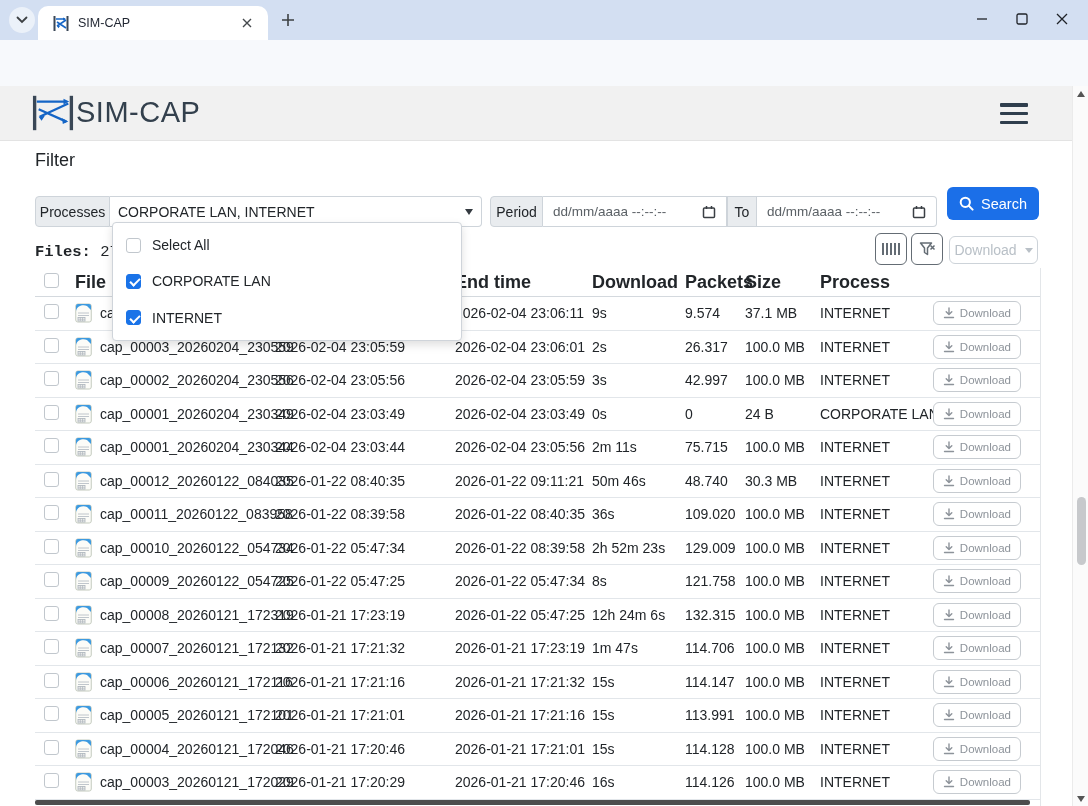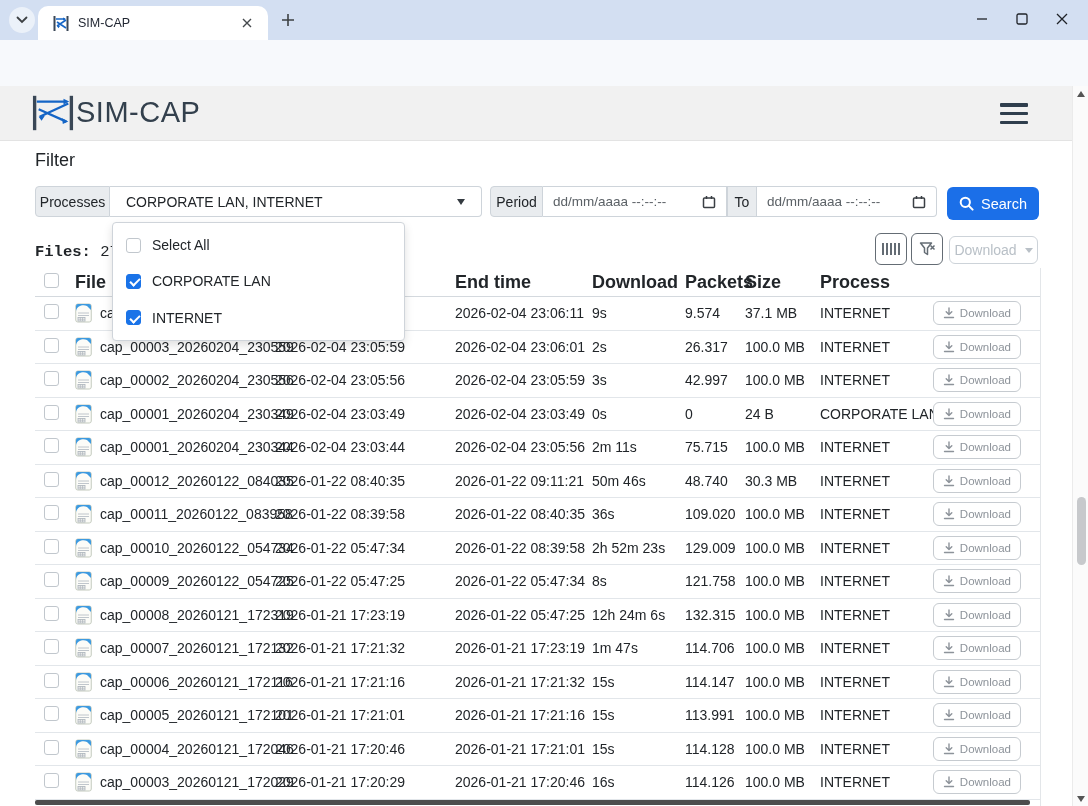--- a/index.html
+++ b/index.html
@@ -32,26 +32,26 @@
           background:radial-gradient(circle at 50% 38%,#caa183 0 30%,#6d5343 55%,#32281f 100%);}
   
   .page{position:absolute;left:0;top:86px;width:1088px;height:720px;background:#fff;overflow:hidden;}
   .appheader{position:absolute;left:0;top:0;width:1088px;height:54px;background:#f1f1f1;border-bottom:1px solid #e3e3e3;}
   .brand{position:absolute;left:76px;top:10px;font-size:29px;font-weight:500;color:#33404d;letter-spacing:.5px;}
   .logo{position:absolute;left:32px;top:9px;}
   .hamburger{position:absolute;left:1000px;top:17px;width:28px;height:21px;display:flex;flex-direction:column;justify-content:space-between;cursor:pointer;}
   .hamburger i{display:block;height:3.5px;background:#2f3e4d;border-radius:1px;}
   .filter-title{position:absolute;left:35px;top:64px;font-size:18px;color:#212529;}
   
-  .fgroup{position:absolute;top:100px;display:flex;height:31px;}
+  .fgroup{position:absolute;top:110px;display:flex;height:31px;}
   .addon{background:#e9ecef;border:1px solid #ced4da;display:flex;align-items:center;justify-content:center;
          font-size:14px;color:#212529;box-sizing:border-box;}
   .addon.first{border-radius:4px 0 0 4px;}
   .select{background:#fff;border:1px solid #ced4da;border-left:none;border-radius:0 4px 4px 0;display:flex;
-          align-items:center;font-size:14px;box-sizing:border-box;padding:0 16px;}
+          align-items:center;font-size:14px;box-sizing:border-box;padding:0 8px;}
   .select .caret{margin-left:auto;width:0;height:0;border-left:4.5px solid transparent;border-right:4.5px solid transparent;
                  border-top:6px solid #343a40;}
   .dinput{background:#fff;border:1px solid #ced4da;border-left:none;display:flex;align-items:center;
           font-size:13.5px;color:#5b6166;box-sizing:border-box;padding:0 10px;}
   .dinput .cal{margin-left:auto;}
   .dinput:last-child{border-radius:0 4px 4px 0;}
   .search-btn{position:absolute;left:947px;top:101px;width:92px;height:33px;background:#1b6fe8;border:none;
               border-radius:6px;color:#fff;font-size:14.5px;font-family:inherit;display:flex;align-items:center;
               justify-content:center;gap:7px;cursor:pointer;}
   
@@ -74,21 +74,21 @@
   .h-file{grid-column:2/4;}
   .cb{display:inline-block;width:15px;height:15px;border:1px solid #c1c7cd;border-radius:3px;background:#fff;
       margin-left:9px;position:relative;box-sizing:border-box;cursor:pointer;}
   .cb.checked{background:#1a73e8;border-color:#1a73e8;}
   .cb.checked::after{content:"";position:absolute;left:4.5px;top:1.5px;width:4px;height:8px;
                      border:solid #fff;border-width:0 2px 2px 0;transform:rotate(45deg);}
   .dl-btn{justify-self:end;margin-right:19px;height:24px;padding:0 9px;display:flex;align-items:center;gap:5px;
           background:#fff;border:1px solid #c6cbd0;border-radius:6px;color:#8d939a;font-size:11.5px;
           font-family:inherit;cursor:pointer;}
   
-  .dropdown{position:absolute;left:112px;top:136px;width:293px;height:119px;background:#fff;border:1px solid #cfd4da;
+  .dropdown{position:absolute;left:112px;top:136px;width:350px;height:119px;background:#fff;border:1px solid #cfd4da;
             border-radius:4px;box-shadow:0 4px 10px rgba(0,0,0,.13);display:flex;flex-direction:column;
             padding:4px 0;box-sizing:border-box;z-index:5;}
   .opt{flex:1;display:flex;align-items:center;gap:11px;padding-left:13px;font-size:14px;color:#212529;cursor:pointer;}
   .opt .cb{margin-left:0;}
   
   .hbar{position:absolute;left:35px;top:714px;width:995px;height:5px;background:#4d4d4d;border-radius:2px;z-index:6;}
   .vscroll{position:absolute;left:1072px;top:0;width:16px;height:720px;background:#fbfbfb;border-left:1px solid #ebebeb;}
   .vscroll .arrow{position:absolute;left:4px;width:0;height:0;border-left:4px solid transparent;border-right:4px solid transparent;}
   .vscroll .up{top:5px;border-bottom:6px solid #555;}
   .vscroll .down{bottom:4px;border-top:6px solid #555;}

